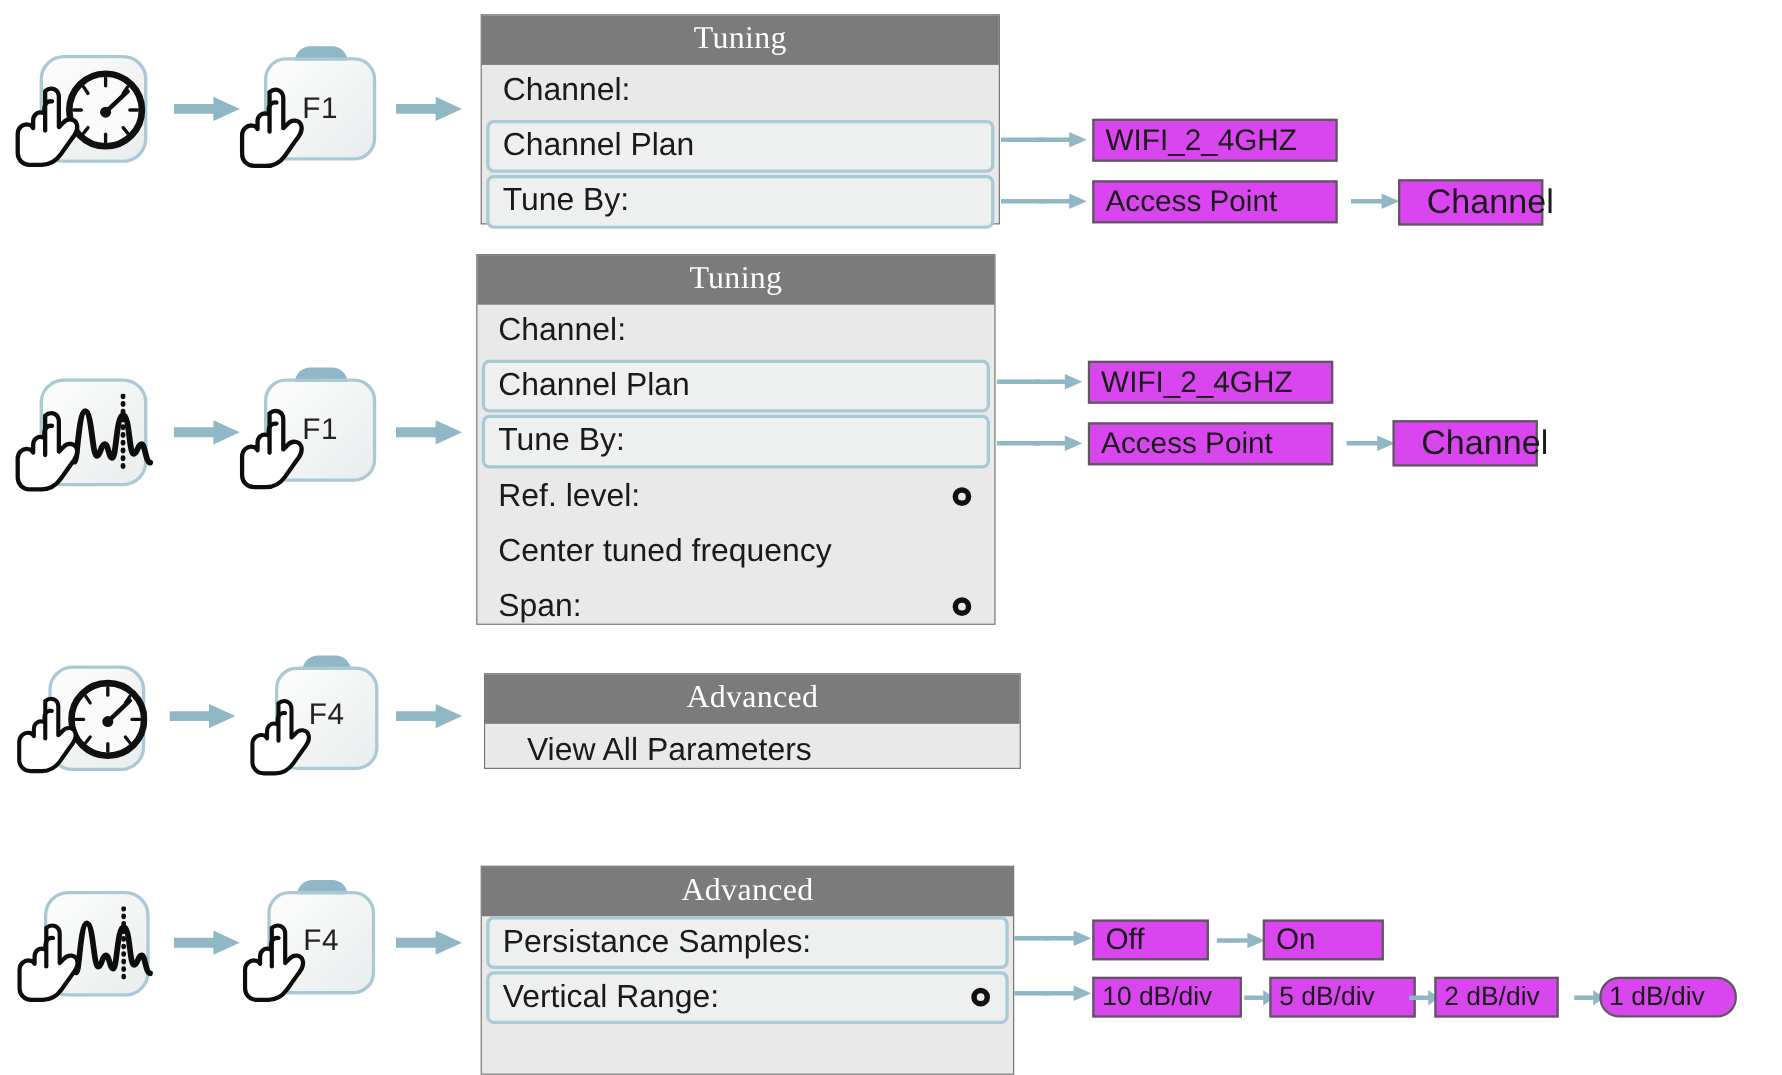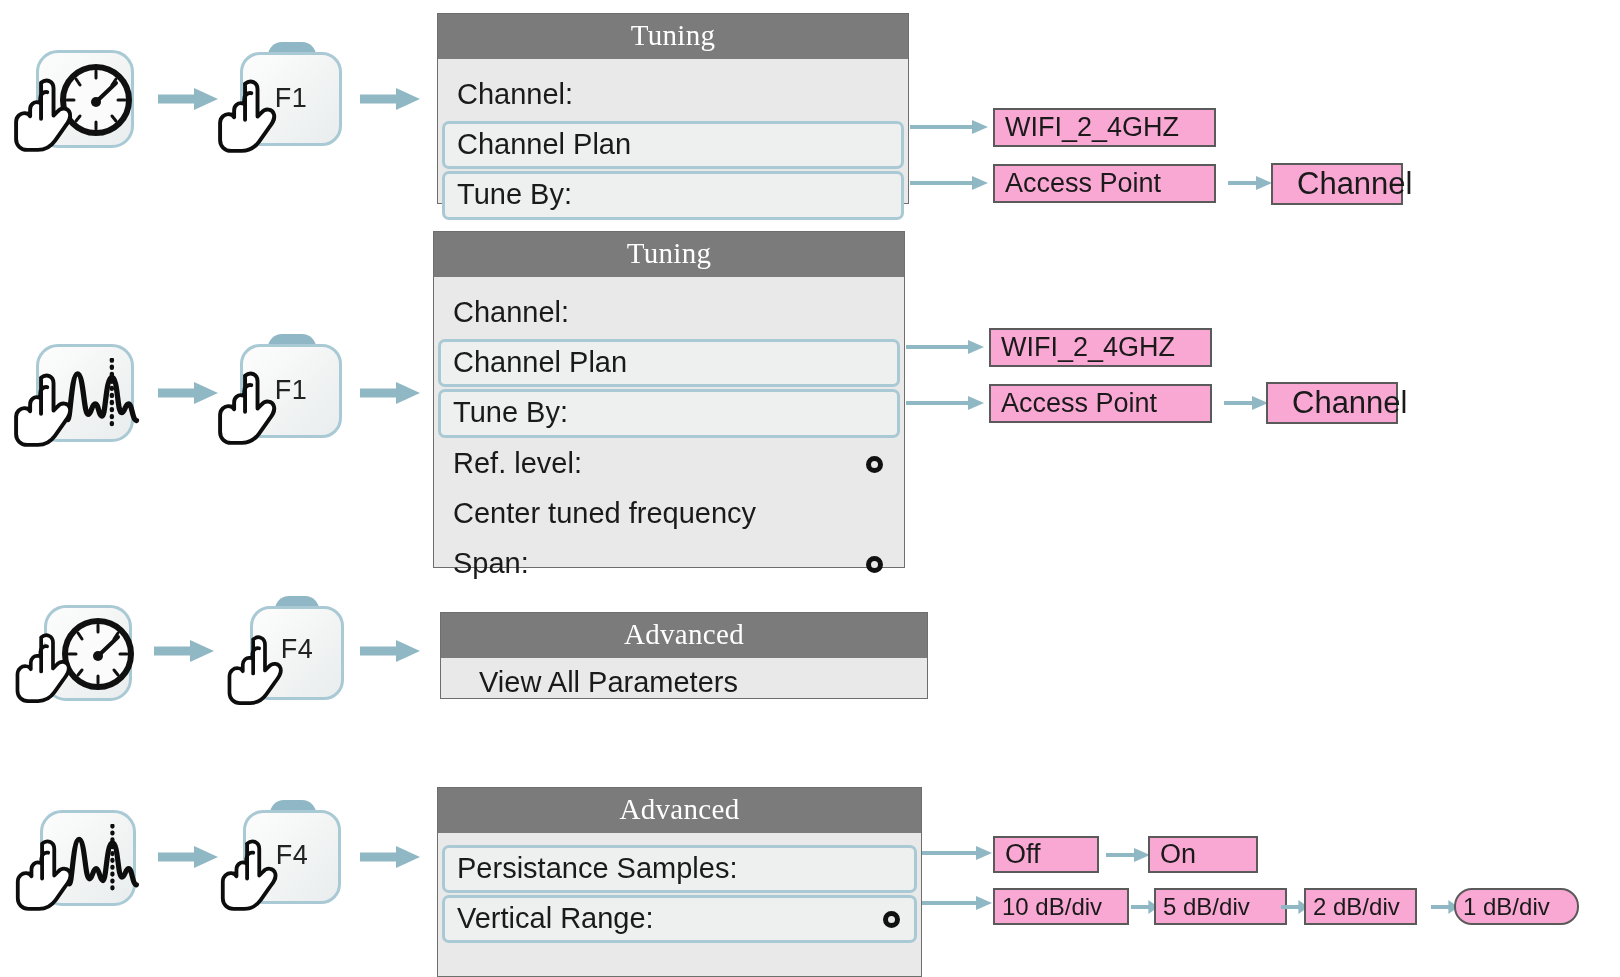--- a/index.html
+++ b/index.html
@@ -57,21 +57,21 @@
     background:#7b7b7b;
     color:#ffffff;
     text-align:center;
     font-size:29px;
     line-height:1.0;
     padding:7px 0 9px 0;
     letter-spacing:.3px;
     font-family:Liberation Serif, serif;
   }
   .panel-body{
-    padding:12px 4px 5px 4px;
+    padding:0 4px 5px 4px;
   }
   .mrow{
     position:relative;
     box-sizing:border-box;
     font-size:29px;
     color:#1a1a1a;
     padding:3px 10px 5px 12px;
     line-height:1.18;
     background:transparent;
     border:3px solid transparent;
@@ -94,21 +94,21 @@
     width:17px;height:17px;
     border:5px solid #111;
     border-radius:50%;
     box-sizing:border-box;
     background:#e9e9e9;
   }
 
   
   .vbox{
     position:absolute;
-    background:#f9a8d4;
+    background:#d946ef;
     border:2px solid #5a5a5a;
     box-sizing:border-box;
     display:flex;
     align-items:center;
     color:#1a1a1a;
     padding:0 10px;
     font-size:27px;
     white-space:nowrap;
   }
   .vbox.big{font-size:31px;padding-left:24px;}

